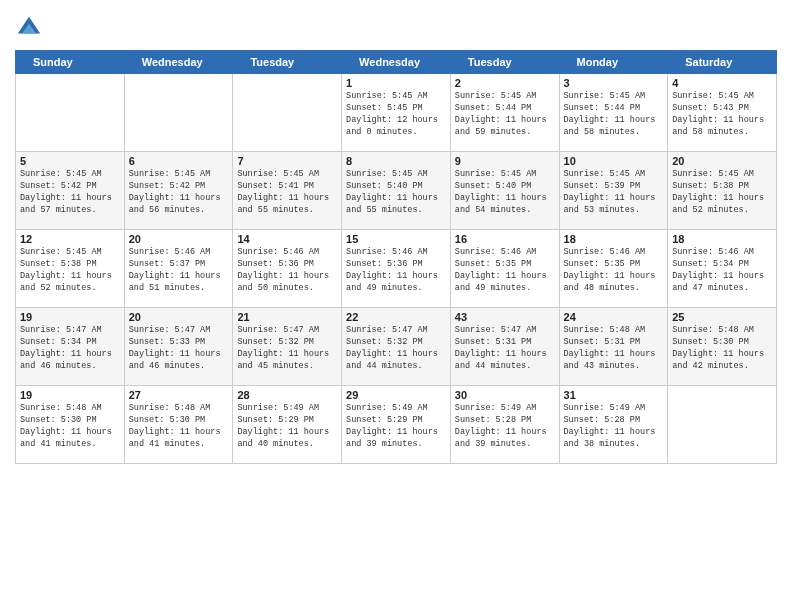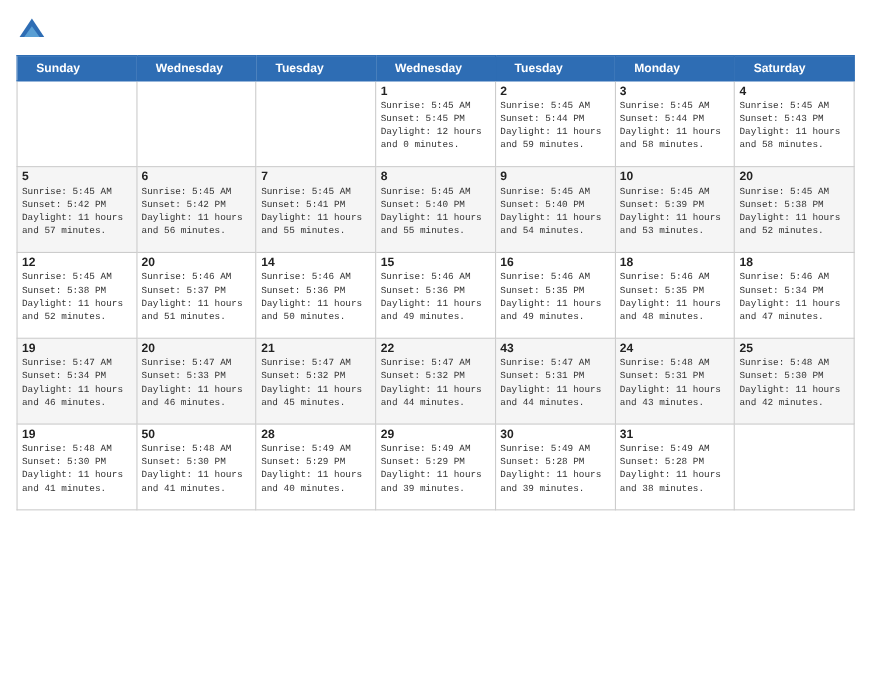--- a/index.html
+++ b/index.html
@@ -233,21 +233,21 @@
             <div class="day-number">25</div>
             <div class="day-info">Sunrise: 5:48 AM<br>Sunset: 5:30 PM<br>Daylight: 11 hours and 42 minutes.</div>
           </td>
         </tr>
         <tr>
           <td>
             <div class="day-number">19</div>
             <div class="day-info">Sunrise: 5:48 AM<br>Sunset: 5:30 PM<br>Daylight: 11 hours and 41 minutes.</div>
           </td>
           <td>
-            <div class="day-number">50</div>
+            <div class="day-number">27</div>
             <div class="day-info">Sunrise: 5:48 AM<br>Sunset: 5:30 PM<br>Daylight: 11 hours and 41 minutes.</div>
           </td>
           <td>
             <div class="day-number">28</div>
             <div class="day-info">Sunrise: 5:49 AM<br>Sunset: 5:29 PM<br>Daylight: 11 hours and 40 minutes.</div>
           </td>
           <td>
             <div class="day-number">29</div>
             <div class="day-info">Sunrise: 5:49 AM<br>Sunset: 5:29 PM<br>Daylight: 11 hours and 39 minutes.</div>
           </td>

